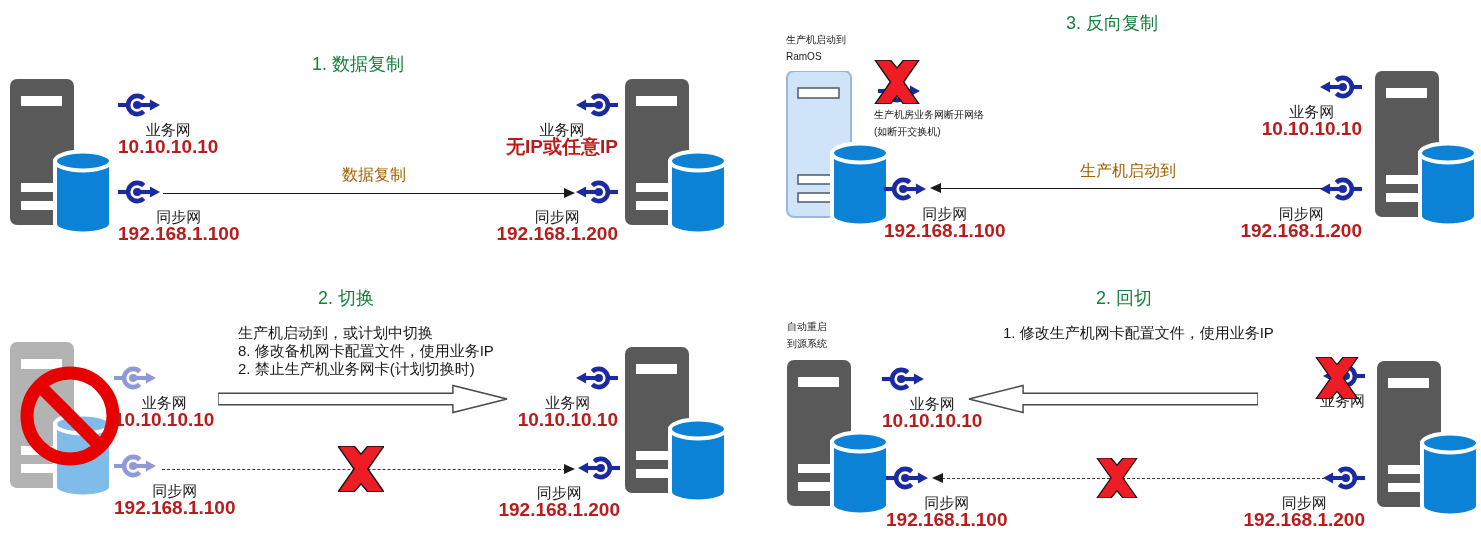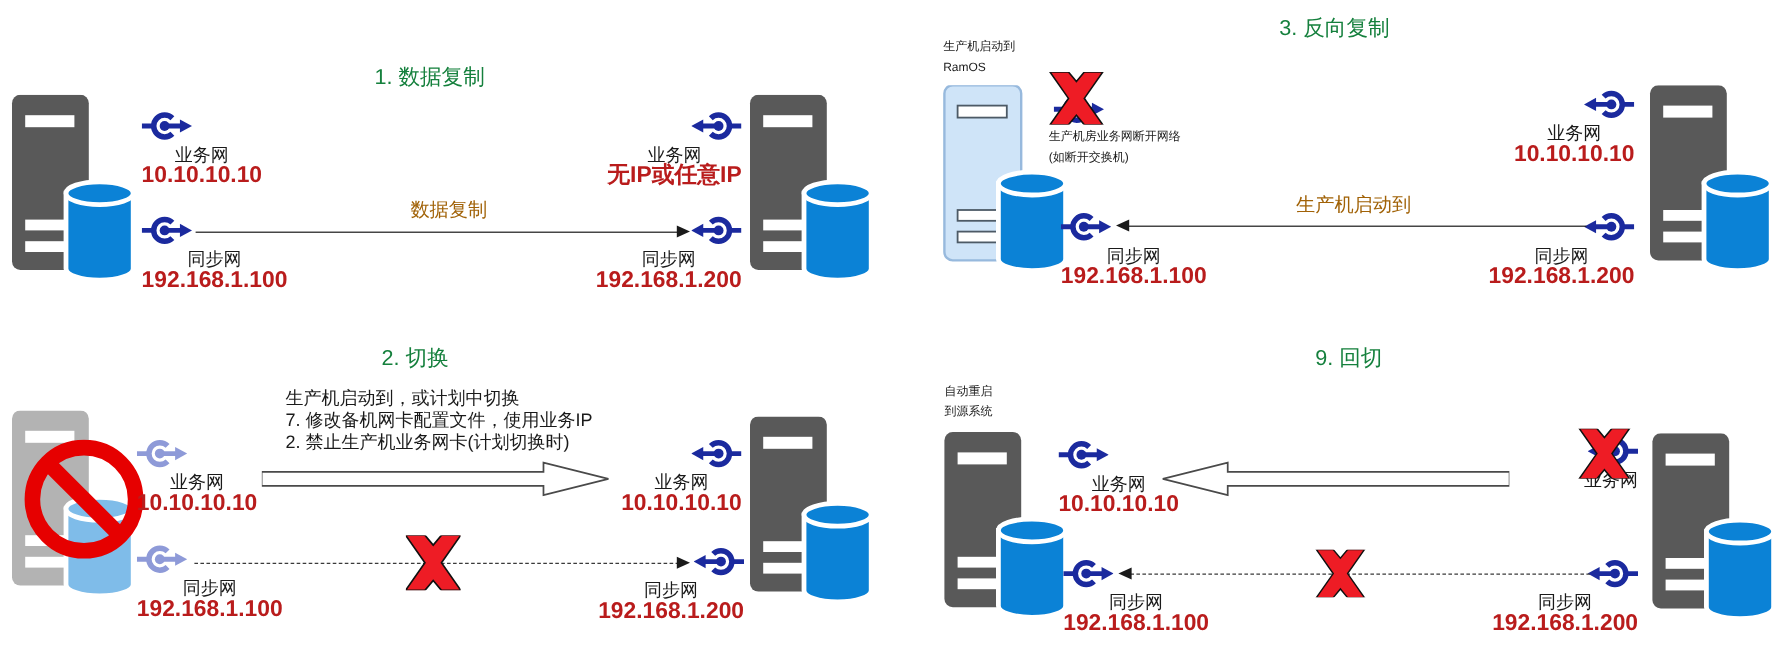--- a/index.html
+++ b/index.html
@@ -145,21 +145,21 @@
   <div class="ep right" style="right:861px;top:453px">
     <svg class="nic navy flip">
         <use href="#sym-nic"></use>
       </svg>
     <div class="ep-label">同步网</div>
     <div class="ep-ip">192.168.1.200</div>
   </div>
 
   <div class="note" style="left:238px;top:324px">
     <div>生产机启动到，或计划中切换</div>
-    <div>7. 修改备机网卡配置文件，使用业务IP</div>
+    <div>8. 修改备机网卡配置文件，使用业务IP</div>
     <div>2. 禁止生产机业务网卡(计划切换时)</div>
   </div>
   <svg class="blockarrow" style="left:218px;top:384px" width="290" height="30">
       <use href="#sym-blockarrow"></use>
     </svg>
 
   <div class="line dotted" style="left:162px;top:469px;width:404px"></div>
   <div class="head r" style="left:564px;top:464px"></div>
   <svg class="xmark" style="left:338px;top:446px" width="46" height="46">
       <use href="#sym-x"></use>
@@ -209,21 +209,21 @@
         <use href="#sym-nic"></use>
       </svg>
     <div class="ep-label">同步网</div>
     <div class="ep-ip">192.168.1.200</div>
   </div>
 
   <div class="flow-label" style="left:1080px;top:161px">生产机启动到</div>
   <div class="line solid" style="left:940px;top:188px;width:382px"></div>
   <div class="head l" style="left:930px;top:183px"></div>
 
-  <div class="title" style="left:1096px;top:286px">9. 回切</div>
+  <div class="title" style="left:1096px;top:286px">2. 回切</div>
 
   <div class="caption" style="left:787px;top:318px">
     <div>自动重启</div>
     <div>到源系统</div>
   </div>
 
   <svg class="server" style="left:785px;top:360px;--tower:#595959;--db:#0b82d6" width="105" height="158">
       <use href="#sym-server"></use>
     </svg>
   <svg class="server" style="left:1375px;top:361px;--tower:#595959;--db:#0b82d6" width="105" height="158">
@@ -256,20 +256,21 @@
     </svg>
   <div class="ep right" style="right:116px;top:463px">
     <svg class="nic navy flip">
         <use href="#sym-nic"></use>
       </svg>
     <div class="ep-label">同步网</div>
     <div class="ep-ip">192.168.1.200</div>
   </div>
 
   <div class="note" style="left:1003px;top:324px">
+    <div>1. 修改生产机网卡配置文件，使用业务IP</div>
   </div>
   <svg class="blockarrow mirror" style="left:968px;top:384px" width="290" height="30">
       <use href="#sym-blockarrow"></use>
     </svg>
 
   <div class="line dotted" style="left:942px;top:478px;width:383px"></div>
   <div class="head l" style="left:932px;top:473px"></div>
   <svg class="xmark" style="left:1094px;top:458px" width="46" height="40">
       <use href="#sym-x"></use>
     </svg>

